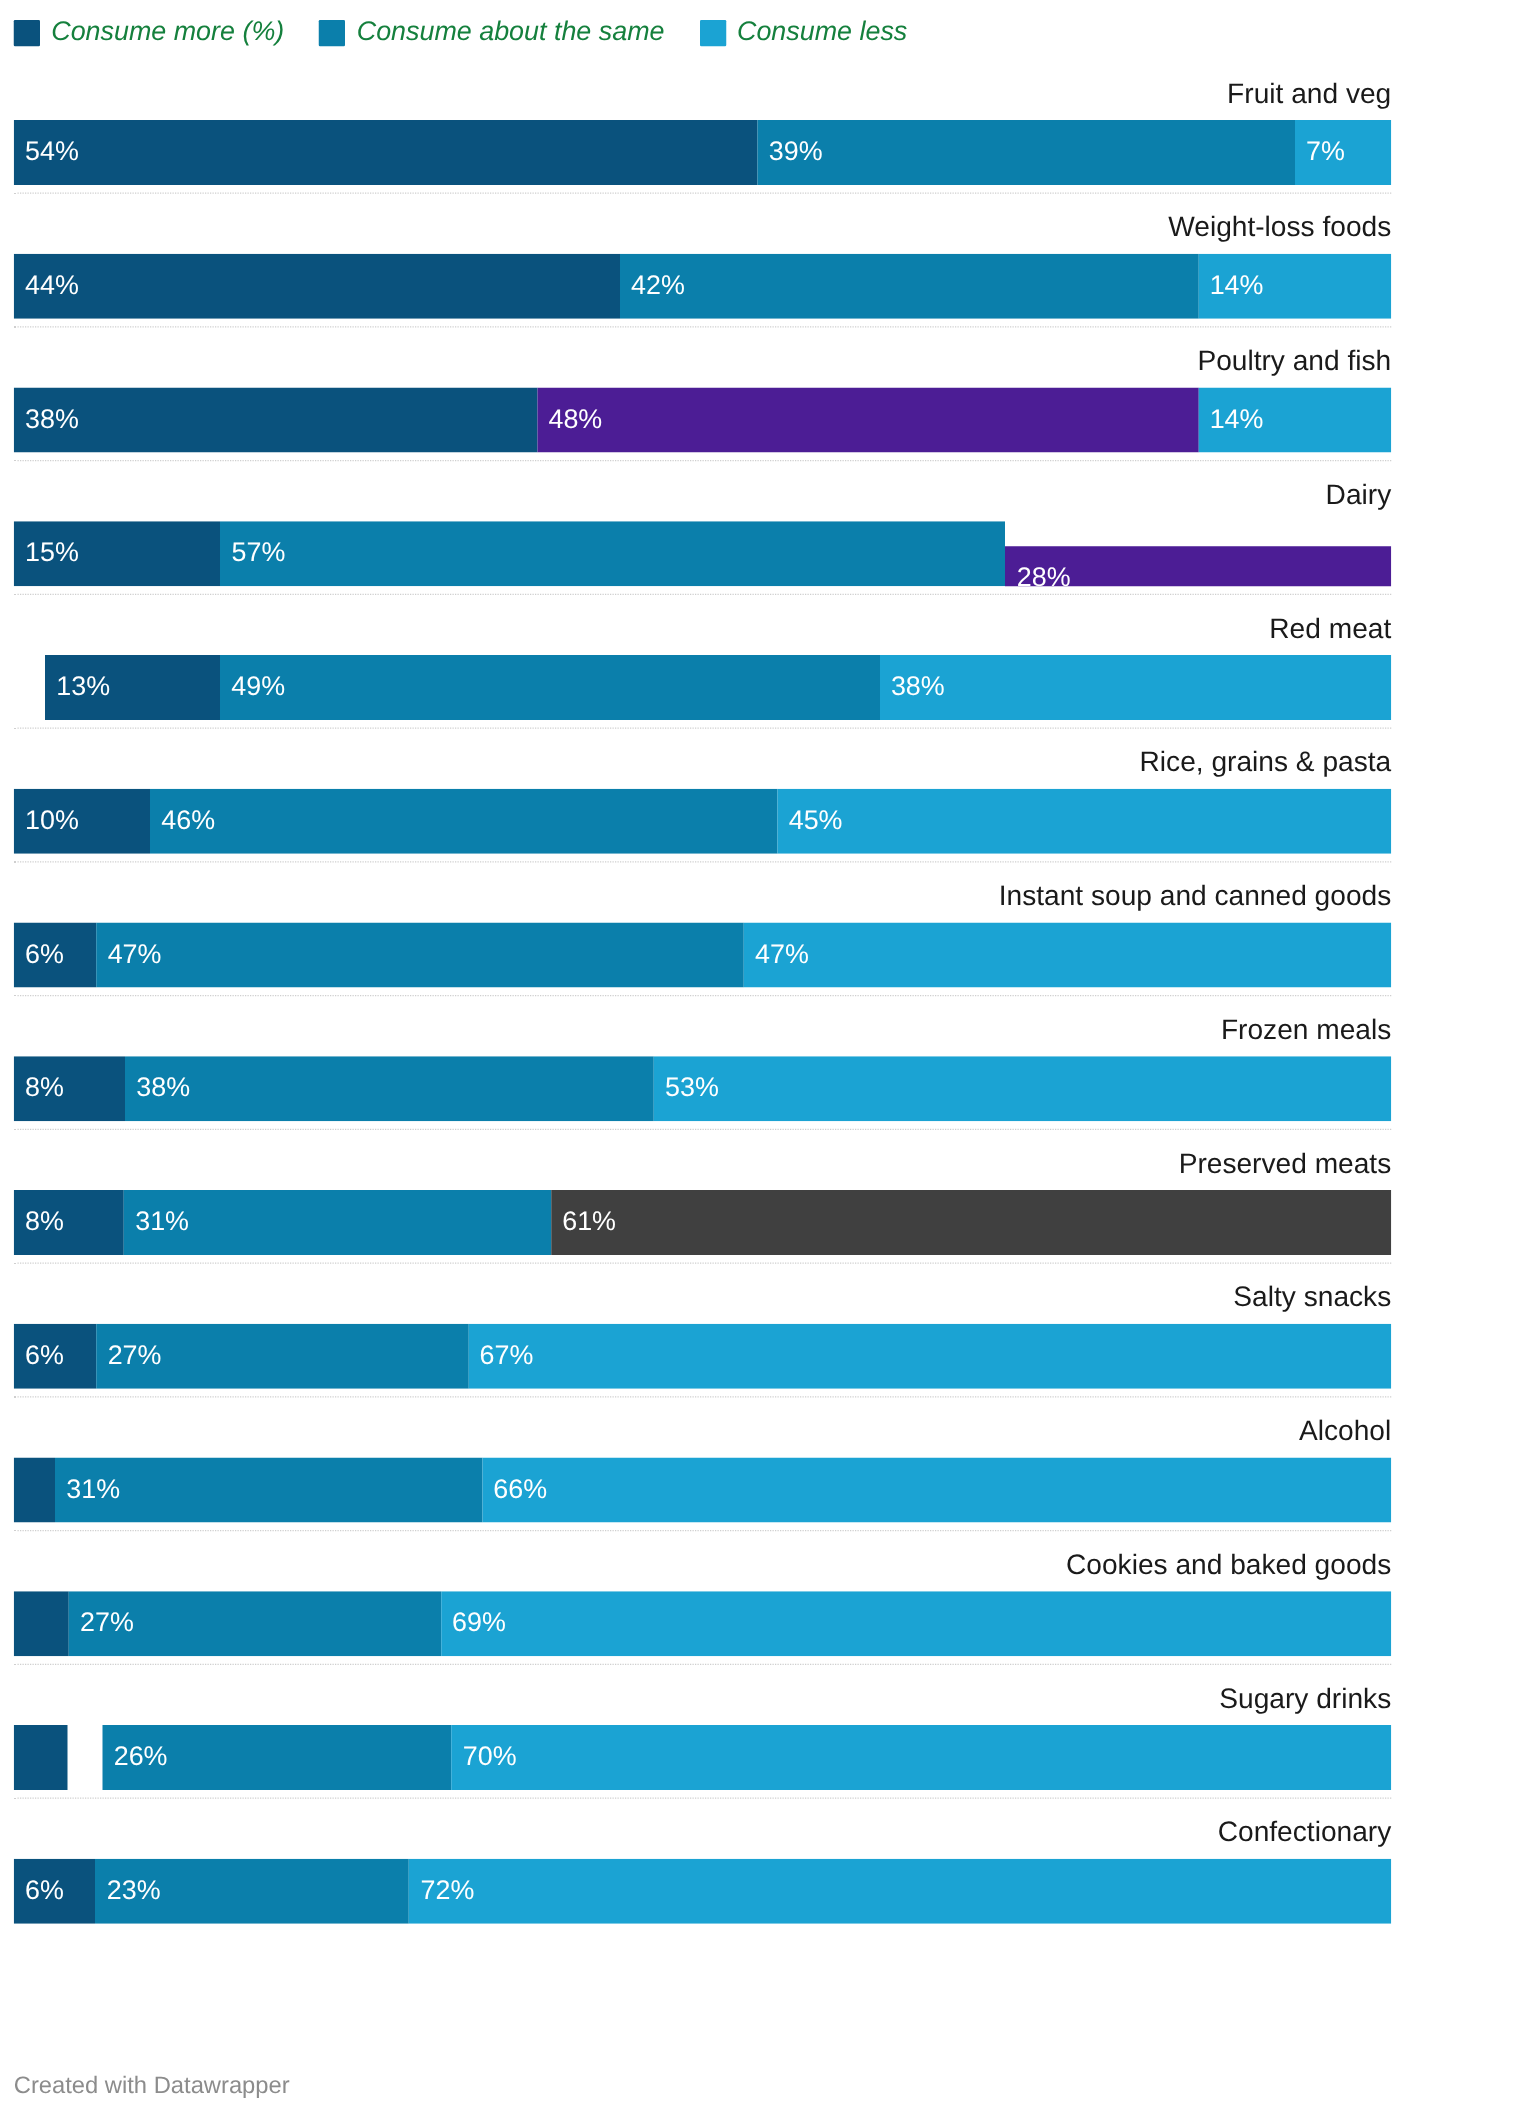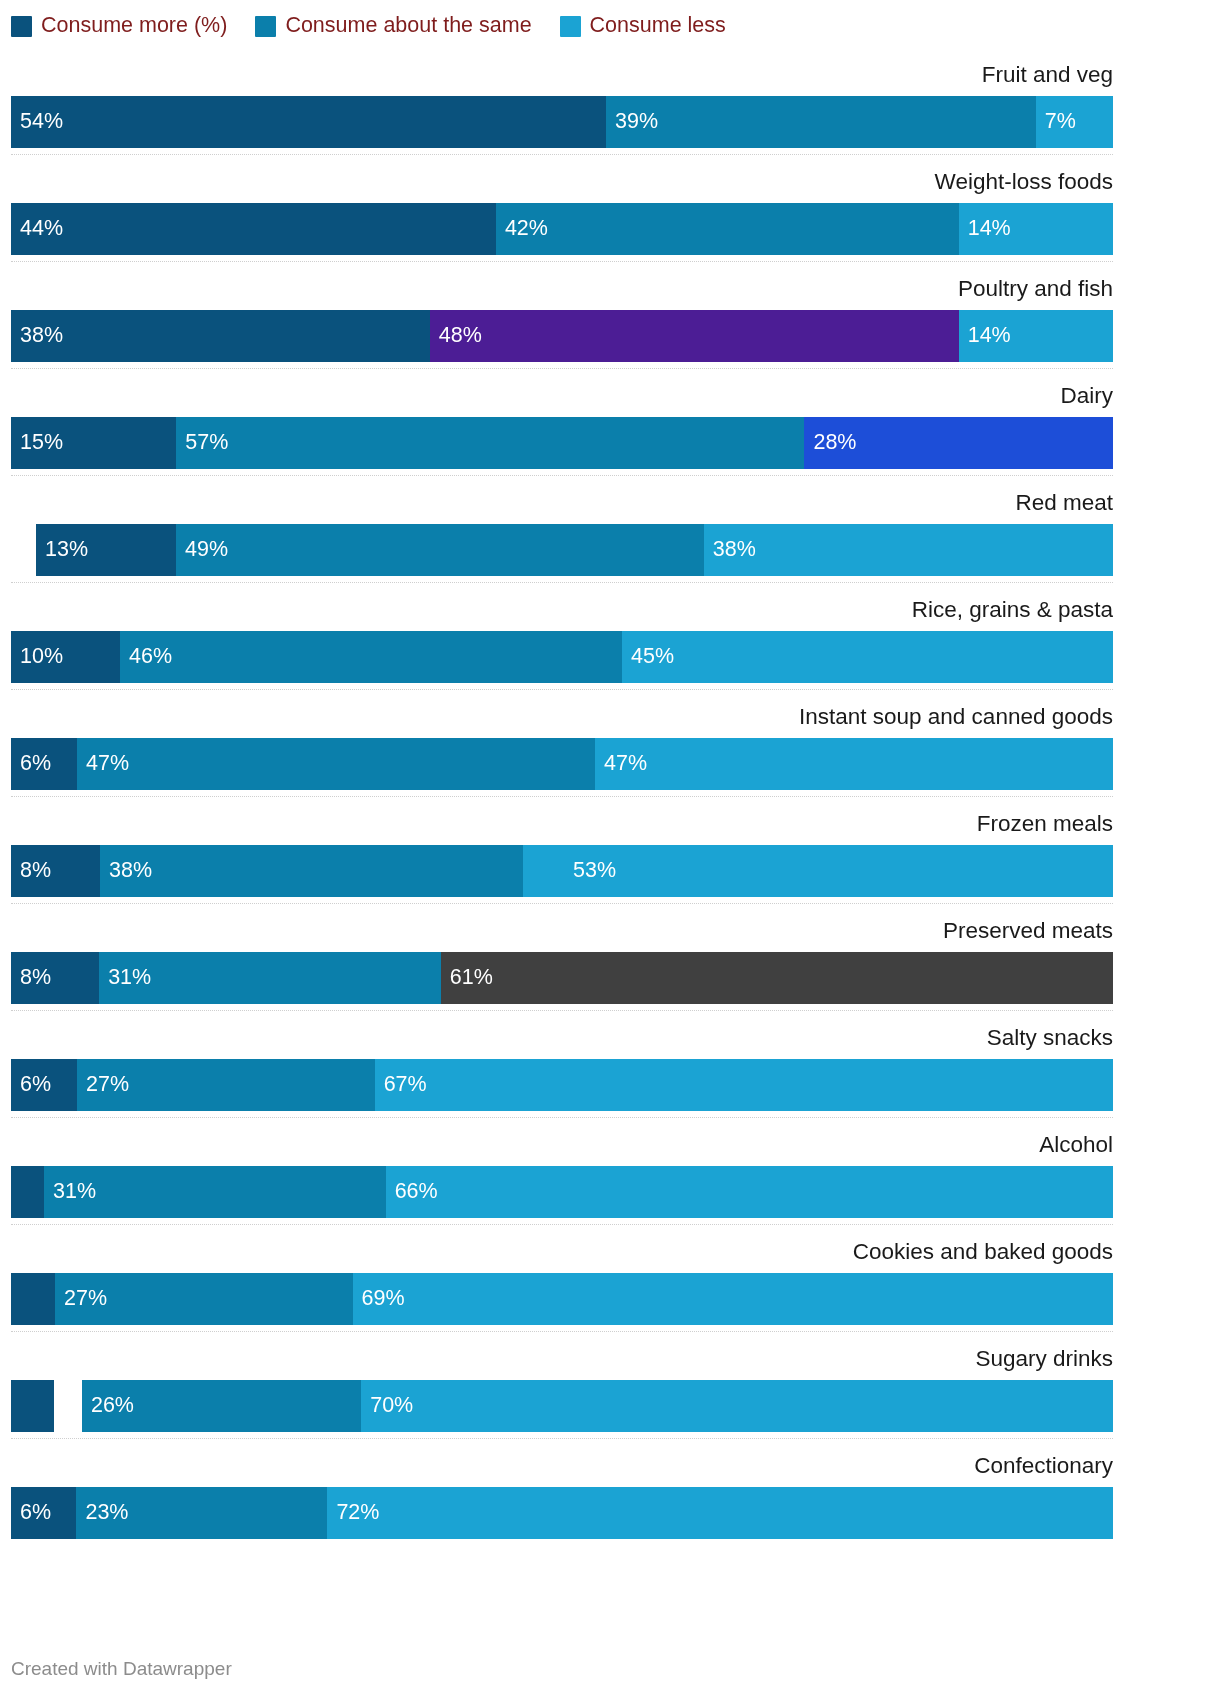--- a/index.html
+++ b/index.html
@@ -39,22 +39,23 @@
   }
   .legend-swatch {
     width: 21px;
     height: 21px;
     flex: 0 0 auto;
     border-radius: 1px;
   }
   .legend-label {
     font-size: 21.5px;
     line-height: 1;
-    color: #7f1d1d;
+    color: #15803d;
     white-space: nowrap;
+    font-style: italic;
   }
 
   
   .bars {
     position: absolute;
     top: 55px;
     left: 11px;
     width: 1102px;
   }
 
@@ -188,21 +189,21 @@
       </div>
       <div class="bar-row">
         <div class="row-label">Dairy</div>
         <div class="bar">
           <div class="seg" style="background: rgb(10, 82, 125); width: 15%;">
             <span class="seg-label">15%</span>
           </div>
           <div class="seg" style="background: rgb(11, 127, 171); width: 57%;">
             <span class="seg-label">57%</span>
           </div>
-          <div class="seg" style="background: #1d4ed8; width: 28%;">
+          <div class="seg" style="background: #4c1d95; width: 28%; margin-top: 20px;">
             <span class="seg-label">28%</span>
           </div>
         </div>
         <div class="row-divider"></div>
       </div>
       <div class="bar-row">
         <div class="row-label">Red meat</div>
         <div class="bar">
           <div class="seg" style="background: rgb(10, 82, 125); width: 13%; margin-left: 25px;">
             <span class="seg-label">13%</span>
@@ -248,21 +249,21 @@
       </div>
       <div class="bar-row">
         <div class="row-label">Frozen meals</div>
         <div class="bar">
           <div class="seg" style="background: rgb(10, 82, 125); width: 8.08081%;">
             <span class="seg-label">8%</span>
           </div>
           <div class="seg" style="background: rgb(11, 127, 171); width: 38.3838%;">
             <span class="seg-label">38%</span>
           </div>
-          <div class="seg" style="background: rgb(27, 163, 211); width: 53.5354%; padding-left: 41px;">
+          <div class="seg" style="background: rgb(27, 163, 211); width: 53.5354%;">
             <span class="seg-label">53%</span>
           </div>
         </div>
         <div class="row-divider"></div>
       </div>
       <div class="bar-row">
         <div class="row-label">Preserved meats</div>
         <div class="bar">
           <div class="seg" style="background: rgb(10, 82, 125); width: 8%;">
             <span class="seg-label">8%</span>

